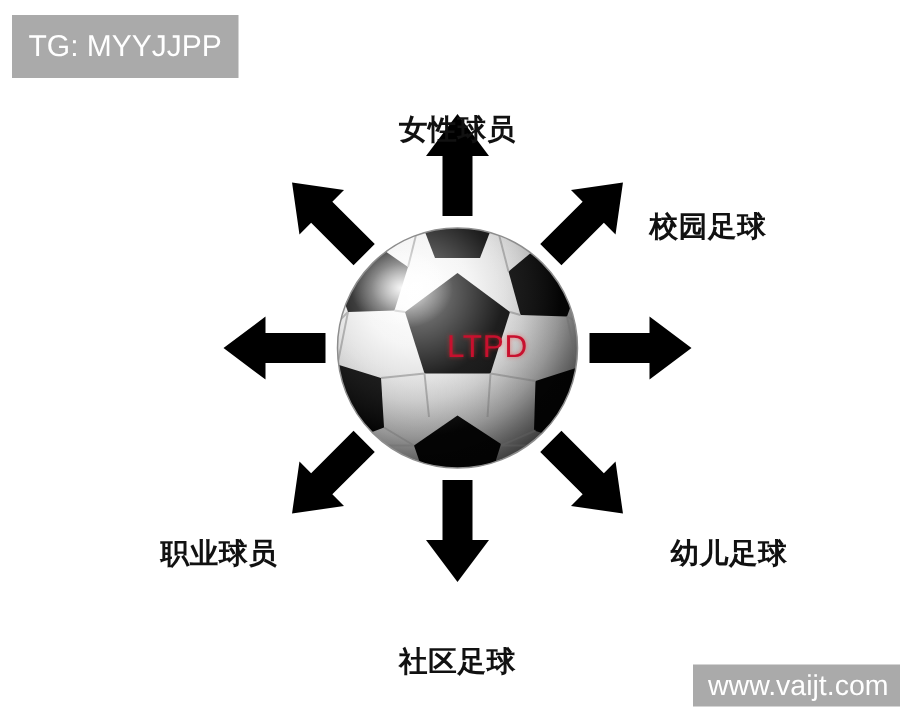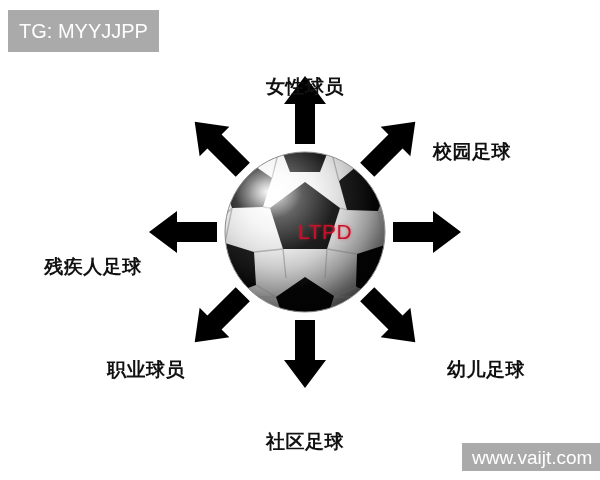--- a/index.html
+++ b/index.html
@@ -198,20 +198,19 @@
 
   <div class="node-label" style="left:472px; top:125px; transform:translate(-50%,-50%);">校园足球</div>
 
 
   <div class="node-label" style="left:486px; top:343px; transform:translate(-50%,-50%);">幼儿足球</div>
 
   <div class="node-label" style="left:305px; top:415px; transform:translate(-50%,-50%);">社区足球</div>
 
   <div class="node-label" style="left:146px; top:343px; transform:translate(-50%,-50%);">职业球员</div>
 
-  <div class="node-label" style="left:93px; top:240px; transform:translate(-50%,-50%);">残疾人足球</div>
 
 
   <div class="watermark" id="wm-top">TG: MYYJJPP</div>
 
   <div class="watermark" id="wm-bottom">www.vaijt.com</div>
 
 </div>
 
 </body></html>

